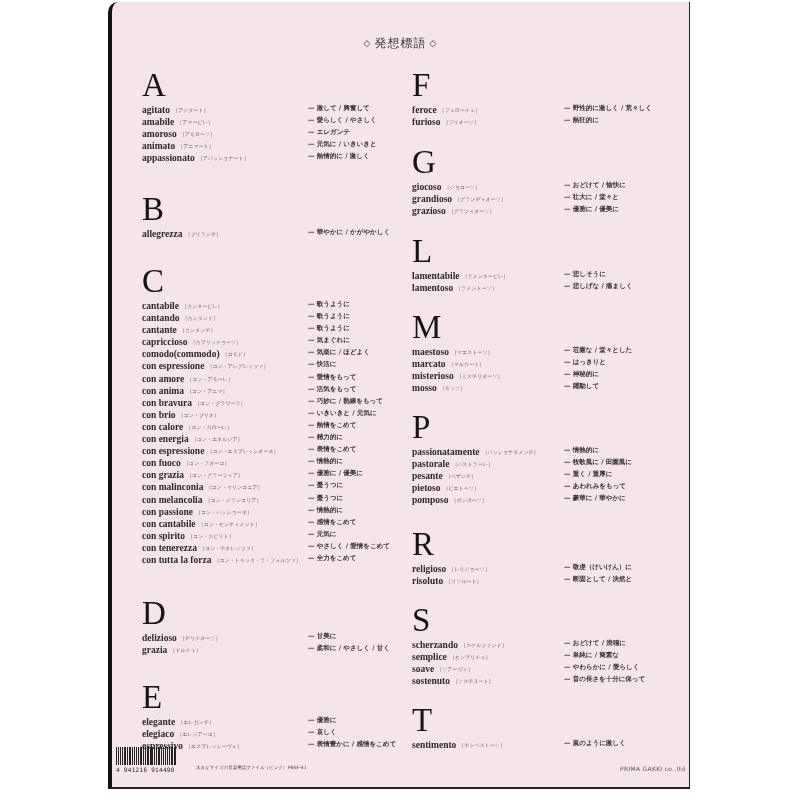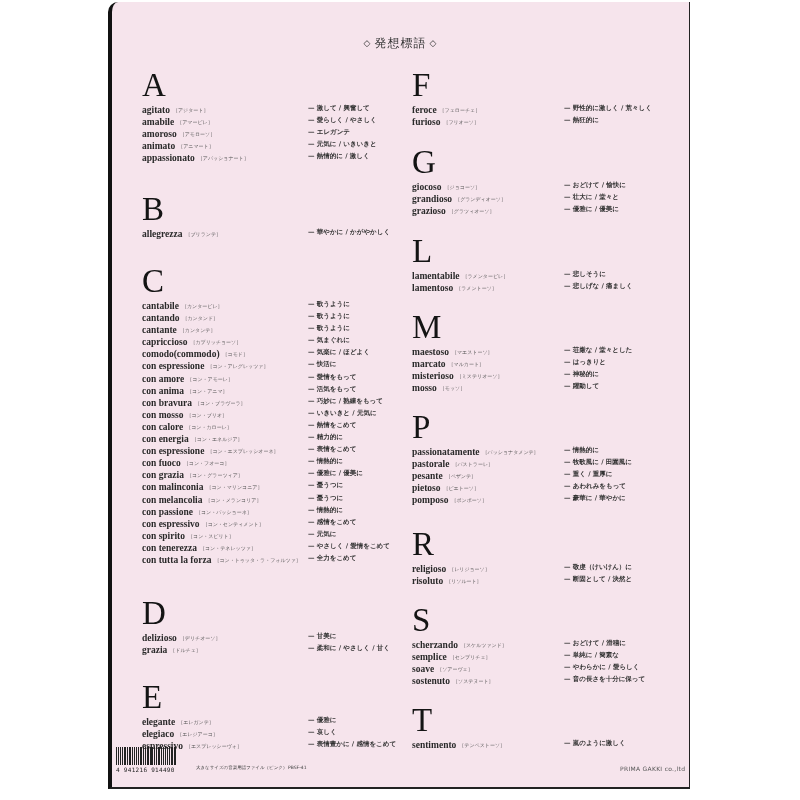--- a/index.html
+++ b/index.html
@@ -76,30 +76,30 @@
         <div class="letter">C</div>
         <div class="term"><span class="word">cantabile</span><span class="reading">［カンタービレ］</span><span class="meaning">— 歌うように</span></div>
         <div class="term"><span class="word">cantando</span><span class="reading">［カンタンド］</span><span class="meaning">— 歌うように</span></div>
         <div class="term"><span class="word">cantante</span><span class="reading">［カンタンテ］</span><span class="meaning">— 歌うように</span></div>
         <div class="term"><span class="word">capriccioso</span><span class="reading">［カプリッチョーソ］</span><span class="meaning">— 気まぐれに</span></div>
         <div class="term"><span class="word">comodo(commodo)</span><span class="reading">［コモド］</span><span class="meaning">— 気楽に / ほどよく</span></div>
         <div class="term"><span class="word">con espressione</span><span class="reading">［コン・アレグレッツァ］</span><span class="meaning">— 快活に</span></div>
         <div class="term"><span class="word">con amore</span><span class="reading">［コン・アモーレ］</span><span class="meaning">— 愛情をもって</span></div>
         <div class="term"><span class="word">con anima</span><span class="reading">［コン・アニマ］</span><span class="meaning">— 活気をもって</span></div>
         <div class="term"><span class="word">con bravura</span><span class="reading">［コン・ブラヴーラ］</span><span class="meaning">— 巧妙に / 熟練をもって</span></div>
-        <div class="term"><span class="word">con mosso</span><span class="reading">［コン・ブリオ］</span><span class="meaning">— いきいきと / 元気に</span></div>
+        <div class="term"><span class="word">con brio</span><span class="reading">［コン・ブリオ］</span><span class="meaning">— いきいきと / 元気に</span></div>
         <div class="term"><span class="word">con calore</span><span class="reading">［コン・カローレ］</span><span class="meaning">— 熱情をこめて</span></div>
         <div class="term"><span class="word">con energia</span><span class="reading">［コン・エネルジア］</span><span class="meaning">— 精力的に</span></div>
         <div class="term"><span class="word">con espressione</span><span class="reading">［コン・エスプレッシオーネ］</span><span class="meaning">— 表情をこめて</span></div>
         <div class="term"><span class="word">con fuoco</span><span class="reading">［コン・フオーコ］</span><span class="meaning">— 情熱的に</span></div>
         <div class="term"><span class="word">con grazia</span><span class="reading">［コン・グラーツィア］</span><span class="meaning">— 優雅に / 優美に</span></div>
         <div class="term"><span class="word">con malinconia</span><span class="reading">［コン・マリンコニア］</span><span class="meaning">— 憂うつに</span></div>
         <div class="term"><span class="word">con melancolia</span><span class="reading">［コン・メランコリア］</span><span class="meaning">— 憂うつに</span></div>
         <div class="term"><span class="word">con passione</span><span class="reading">［コン・パッショーネ］</span><span class="meaning">— 情熱的に</span></div>
-        <div class="term"><span class="word">con espressivo</span><span class="reading">［コン・センティメント］</span><span class="meaning">— 感情をこめて</span></div>
+        <div class="term"><span class="word">con cantabile</span><span class="reading">［コン・センティメント］</span><span class="meaning">— 感情をこめて</span></div>
         <div class="term"><span class="word">con spirito</span><span class="reading">［コン・スピリト］</span><span class="meaning">— 元気に</span></div>
         <div class="term"><span class="word">con tenerezza</span><span class="reading">［コン・テネレッツァ］</span><span class="meaning">— やさしく / 愛情をこめて</span></div>
         <div class="term"><span class="word">con tutta la forza</span><span class="reading">［コン・トゥッタ・ラ・フォルツァ］</span><span class="meaning">— 全力をこめて</span></div>
       </div>
       <div class="section" style="top: 596px;">
         <div class="letter">D</div>
         <div class="term"><span class="word">delizioso</span><span class="reading">［デリチオーソ］</span><span class="meaning">— 甘美に</span></div>
         <div class="term"><span class="word">grazia</span><span class="reading">［ドルチェ］</span><span class="meaning">— 柔和に / やさしく / 甘く</span></div>
       </div>
       <div class="section" style="top: 680px;">

